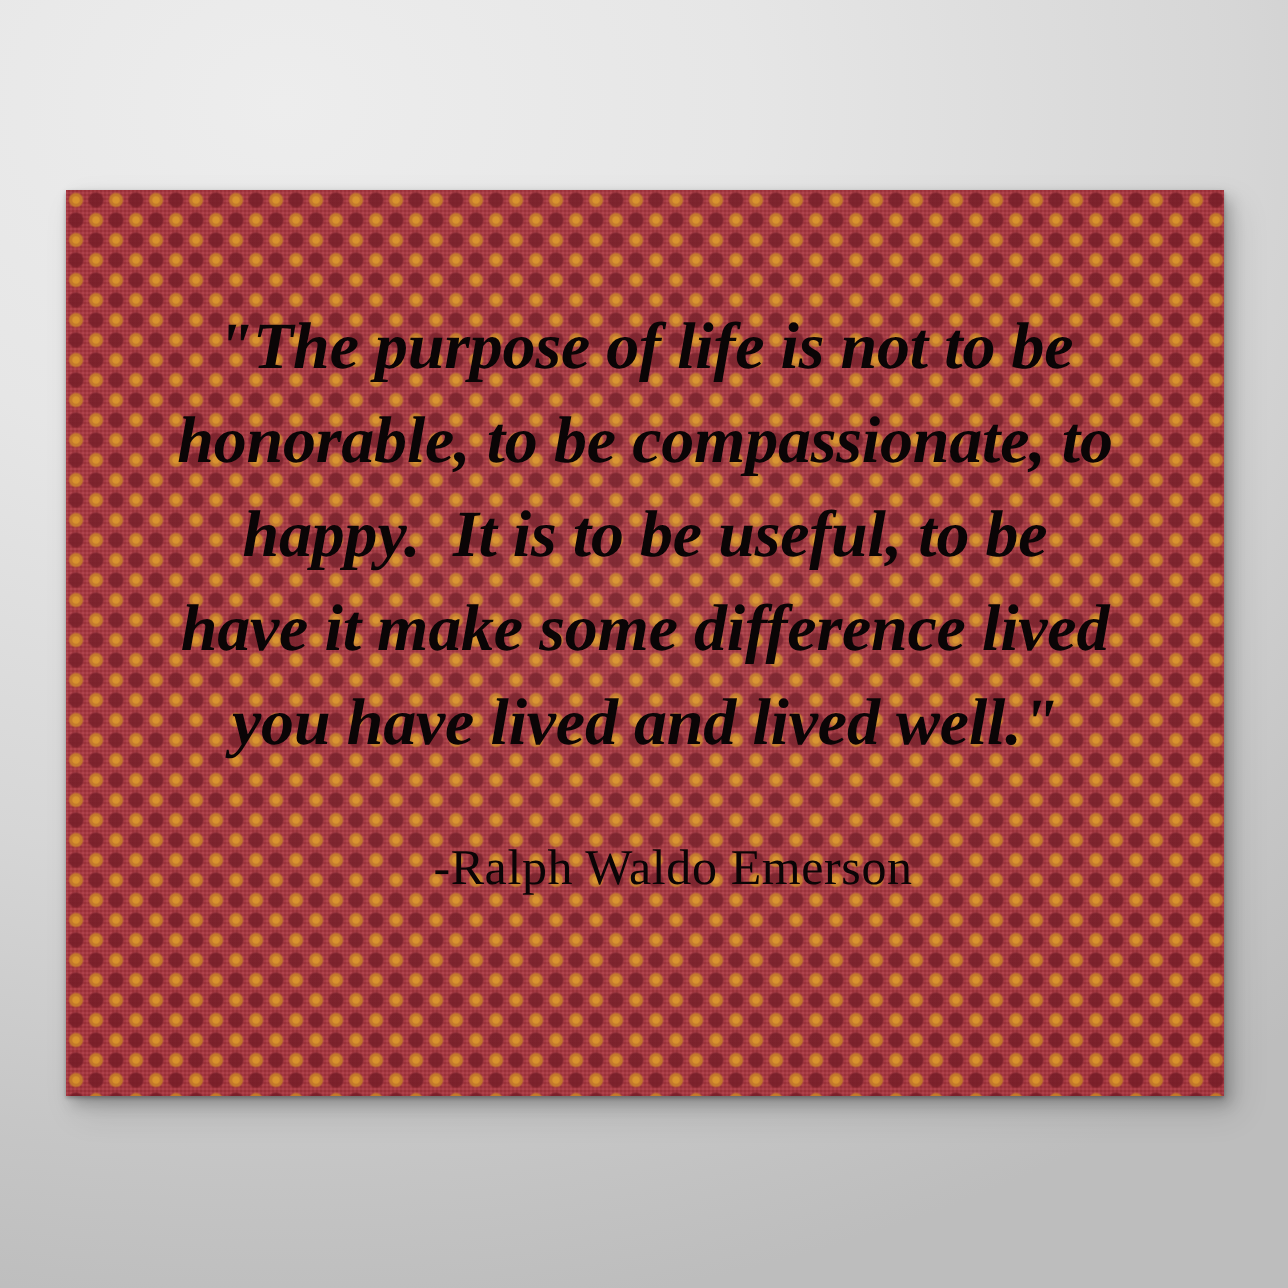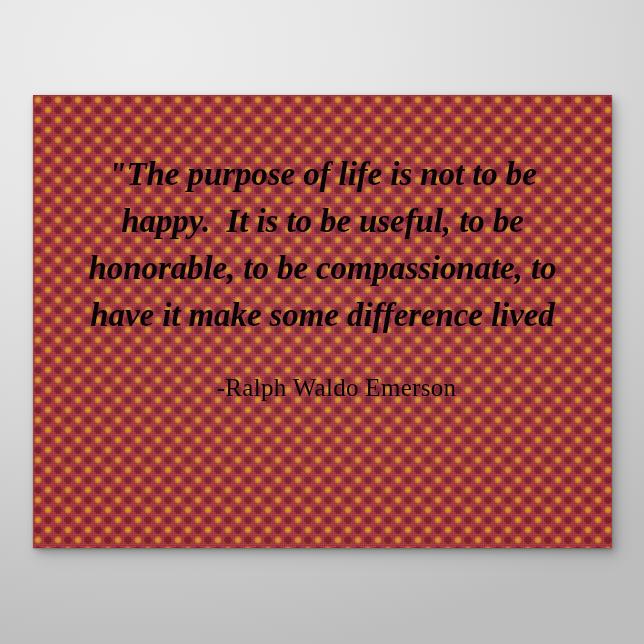--- a/index.html
+++ b/index.html
@@ -118,23 +118,24 @@
 
   <div id="poster">
 
     <div id="pattern"></div>
     <div id="pattern-shade"></div>
 
     <div id="text-layer">
 
       <div id="quote-block">
         <span class="qline">"The purpose of life is not to be</span>
+        <span class="qline">honorable, to be compassionate, to</span>
         <span class="qline">happy.  It is to be useful, to be</span>
-        <span class="qline">honorable, to be compassionate, to</span>
         <span class="qline">have it make some difference lived</span>
+        <span class="qline">you have lived and lived well."</span>
       </div>
 
       <div id="attribution">-Ralph Waldo Emerson</div>
 
     </div>
   </div>
 
 </div>
 
 </body></html>

